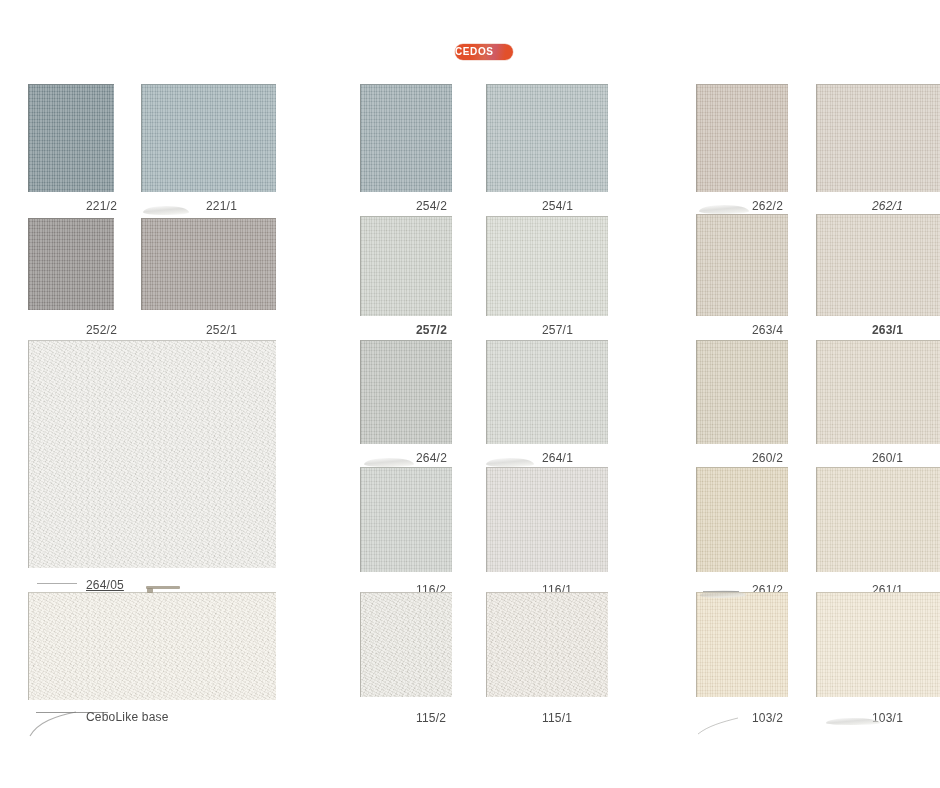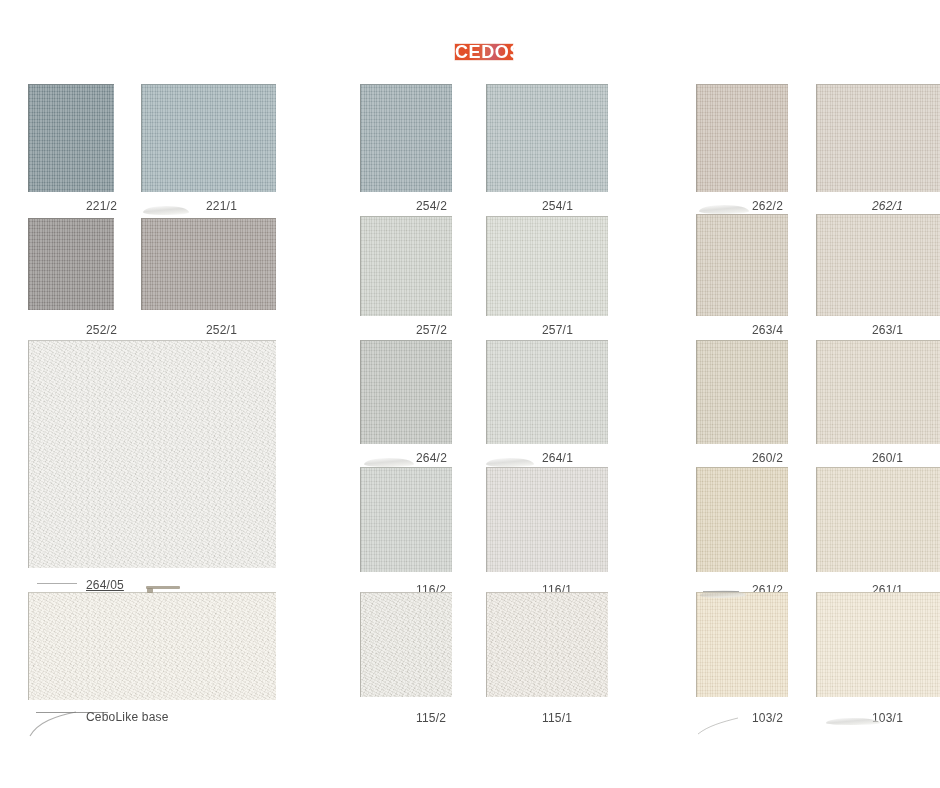--- a/index.html
+++ b/index.html
@@ -19,27 +19,28 @@
 
   
   #brand-logo {
     position: absolute;
     left: 455px;
     top: 44px;
     width: 58px;
     height: 16px;
     background: linear-gradient(100deg, #e2502a 0%, #e2502a 30%, #d9654f 52%, #cf5a63 68%, #e24f2c 85%, #e2502a 100%);
     color: #ffffff;
-    font-size: 18px;
+    font-size: 10px;
     font-weight: bold;
     letter-spacing: 0.6px;
     line-height: 16px;
     text-align: left;
     font-family: "Liberation Sans", sans-serif;
     box-shadow: 0 0 0 0.5px rgba(200,80,50,0.35);
+    border-radius: 8px;
   }
 
   
   #chart-sheet {
     position: absolute;
     left: 0; top: 0;
     width: 940px;
     height: 788px;
   }
 
@@ -170,21 +171,21 @@
           <div class="swatch-chip texture-fine" style="background: rgb(154, 169, 174);"></div>
         </div>
         <div class="swatch-label" style="left: 368px; top: 199px; color: rgb(74, 74, 74);">254/2</div>
         <div class="swatch-cell" style="left: 486px; top: 84px; width: 122px; height: 108px;">
           <div class="swatch-chip texture-fine" style="background: rgb(176, 188, 189);"></div>
         </div>
         <div class="swatch-label" style="left: 494px; top: 199px; color: rgb(74, 74, 74);">254/1</div>
         <div class="swatch-cell" style="left: 360px; top: 216px; width: 92px; height: 100px;">
           <div class="swatch-chip texture-fine" style="background: rgb(204, 208, 201);"></div>
         </div>
-        <div class="swatch-label" style="left: 368px; top: 323px; color: rgb(74, 74, 74);">257/2</div>
+        <div class="swatch-label" style="left: 368px; top: 323px; color: rgb(74, 74, 74); font-weight: bold;">257/2</div>
         <div class="swatch-cell" style="left: 486px; top: 216px; width: 122px; height: 100px;">
           <div class="swatch-chip texture-fine" style="background: rgb(214, 216, 208);"></div>
         </div>
         <div class="swatch-label" style="left: 494px; top: 323px; color: rgb(74, 74, 74);">257/1</div>
         <div class="swatch-cell" style="left: 360px; top: 340px; width: 92px; height: 104px;">
           <div class="swatch-chip texture-fine" style="background: rgb(191, 194, 189);"></div>
         </div>
         <div class="swatch-label" style="left: 368px; top: 451px; color: rgb(74, 74, 74);">264/2</div>
         <div class="swatch-cell" style="left: 486px; top: 340px; width: 122px; height: 104px;">
           <div class="swatch-chip texture-fine" style="background: rgb(210, 212, 206);"></div>
@@ -216,21 +217,21 @@
           <div class="swatch-chip texture-fine" style="background: rgb(214, 205, 194);"></div>
         </div>
         <div class="swatch-label" style="left: 824px; top: 199px; color: rgb(74, 74, 74); font-style: italic;">262/1</div>
         <div class="swatch-cell" style="left: 696px; top: 214px; width: 92px; height: 102px;">
           <div class="swatch-chip texture-fine" style="background: rgb(211, 202, 187);"></div>
         </div>
         <div class="swatch-label" style="left: 704px; top: 323px; color: rgb(74, 74, 74);">263/4</div>
         <div class="swatch-cell" style="left: 816px; top: 214px; width: 124px; height: 102px;">
           <div class="swatch-chip texture-fine" style="background: rgb(218, 210, 197);"></div>
         </div>
-        <div class="swatch-label" style="left: 824px; top: 323px; color: rgb(74, 74, 74);">263/1</div>
+        <div class="swatch-label" style="left: 824px; top: 323px; color: rgb(74, 74, 74); font-weight: bold;">263/1</div>
         <div class="swatch-cell" style="left: 696px; top: 340px; width: 92px; height: 104px;">
           <div class="swatch-chip texture-fine" style="background: rgb(213, 205, 186);"></div>
         </div>
         <div class="swatch-label" style="left: 704px; top: 451px; color: rgb(74, 74, 74); text-align: right;">260/2</div>
         <div class="swatch-cell" style="left: 816px; top: 340px; width: 124px; height: 104px;">
           <div class="swatch-chip texture-fine" style="background: rgb(222, 214, 199);"></div>
         </div>
         <div class="swatch-label" style="left: 824px; top: 451px; color: rgb(74, 74, 74);">260/1</div>
         <div class="swatch-cell" style="left: 696px; top: 467px; width: 92px; height: 105px;">
           <div class="swatch-chip texture-fine" style="background: rgb(222, 211, 186);"></div>

